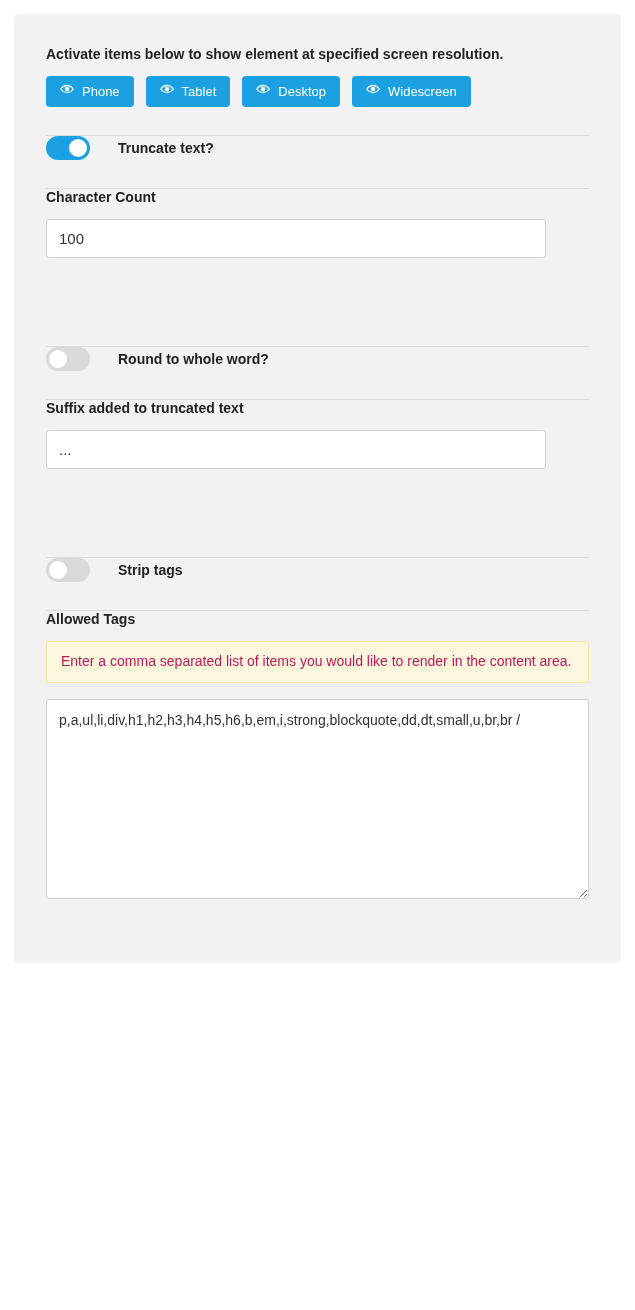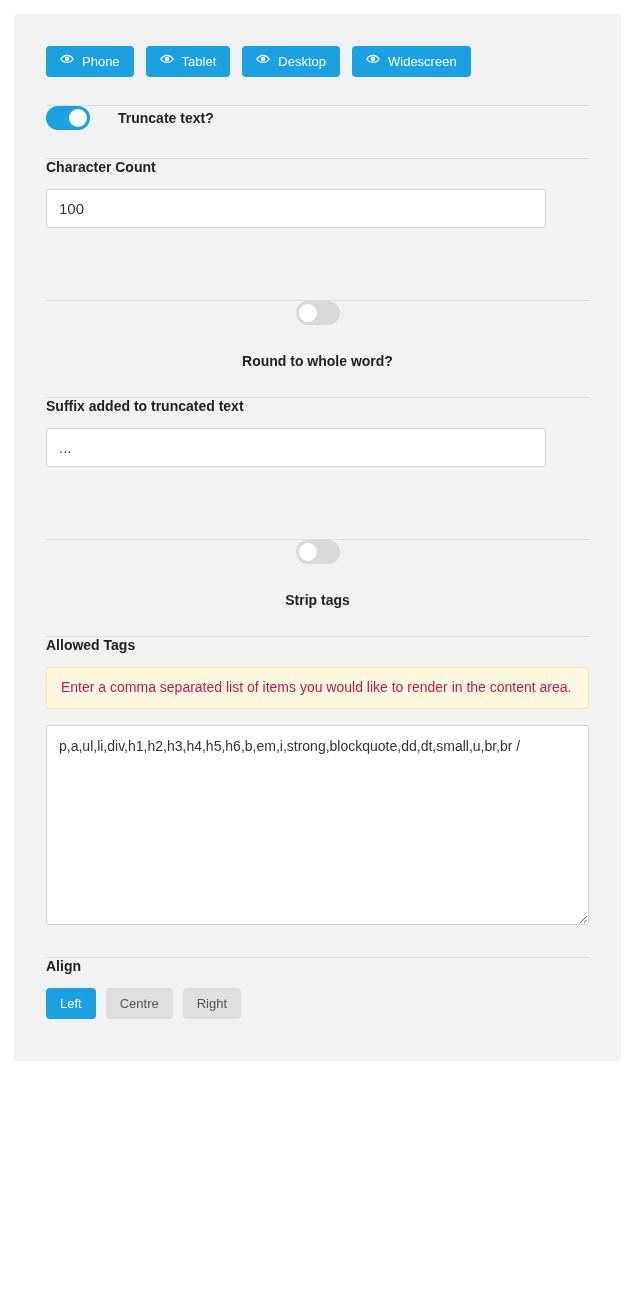--- a/index.html
+++ b/index.html
@@ -124,28 +124,29 @@
       font-size: 13px;
       cursor: pointer;
       background: #dedede;
       color: #555;
     }
     .align-btn.active {
       background: #1ba1e2;
       color: #fff;
     }
     .extra-space { padding-bottom: 48px; }
-    .spacer-top { margin-top: 24px; flex-direction: column; }
+    .spacer-top { margin-top: 40px; }
   </style>
 </head>
 <body>
 
 <div class="panel">
 
   <div class="section">
+    <div class="intro-title">Activate items below to show element at specified screen resolution.</div>
     <div class="resolution-row">
       <button class="res-btn">
         <span class="eye-icon">
           <svg viewBox="0 0 16 10" width="14" height="10" fill="none" stroke="#fff" stroke-width="1.5">
               <path d="M1 5c2-3 5-4 7-4s5 1 7 4c-2 3-5 4-7 4s-5-1-7-4z"></path>
               <circle cx="8" cy="5" r="1.8" fill="#fff"></circle>
             </svg>
         </span>
         <span>Phone</span>
       </button>
@@ -210,22 +211,14 @@
     <div class="toggle-label">Strip tags</div>
   </div>
 
   <div class="section divider-before">
     <label class="field-label">Allowed Tags</label>
     <div class="hint-box">Enter a comma separated list of items you would like to render in the content area.</div>
     <textarea class="textarea-input" style="">p,a,ul,li,div,h1,h2,h3,h4,h5,h6,b,em,i,strong,blockquote,dd,dt,small,u,br,br /</textarea>
   </div>
 
 
-  <div class="section" style="padding-bottom:10px;">
-    <label class="field-label">Align</label>
-    <div class="align-row">
-      <button class="align-btn active">Left</button>
-      <button class="align-btn">Centre</button>
-      <button class="align-btn">Right</button>
-    </div>
-  </div>
 
 </div>
 
 </body></html>

